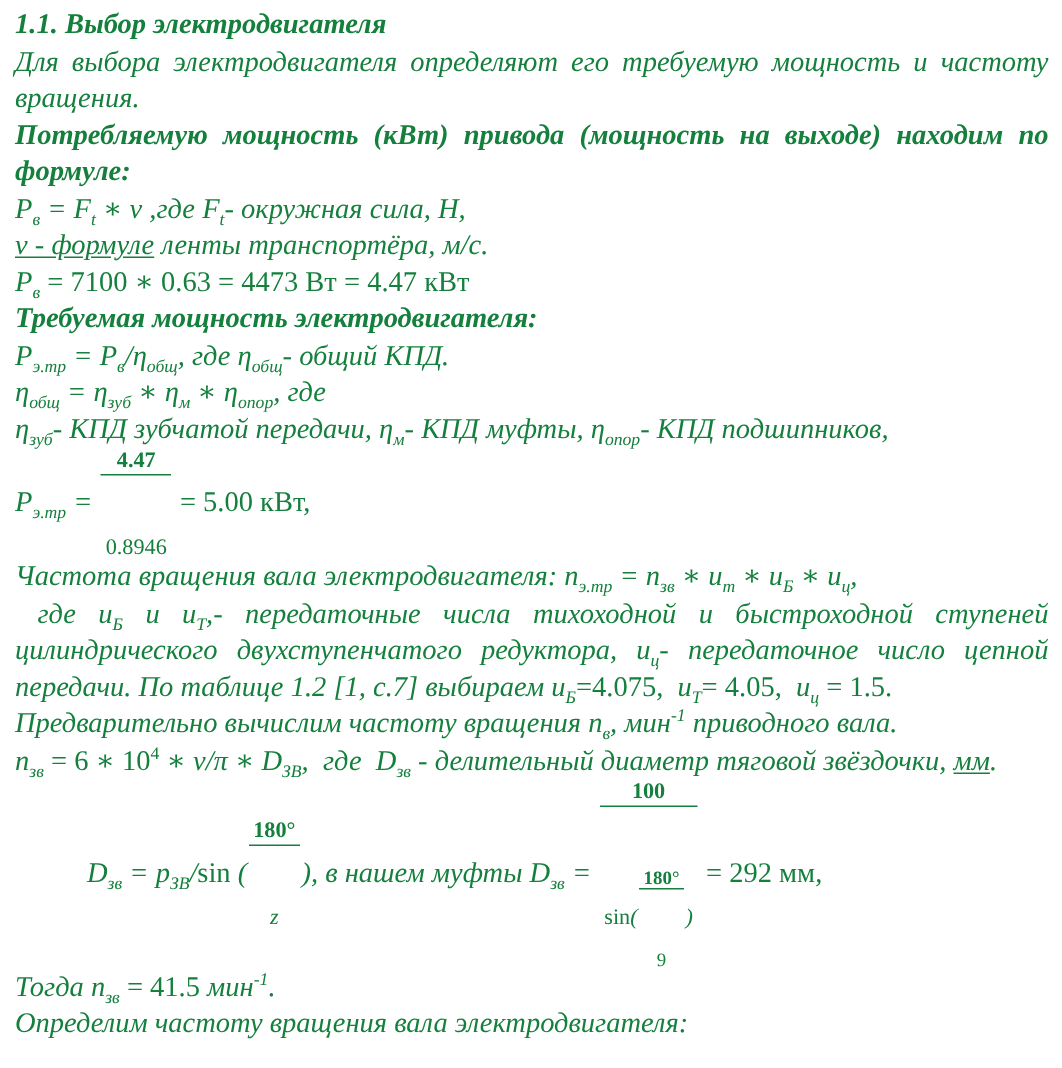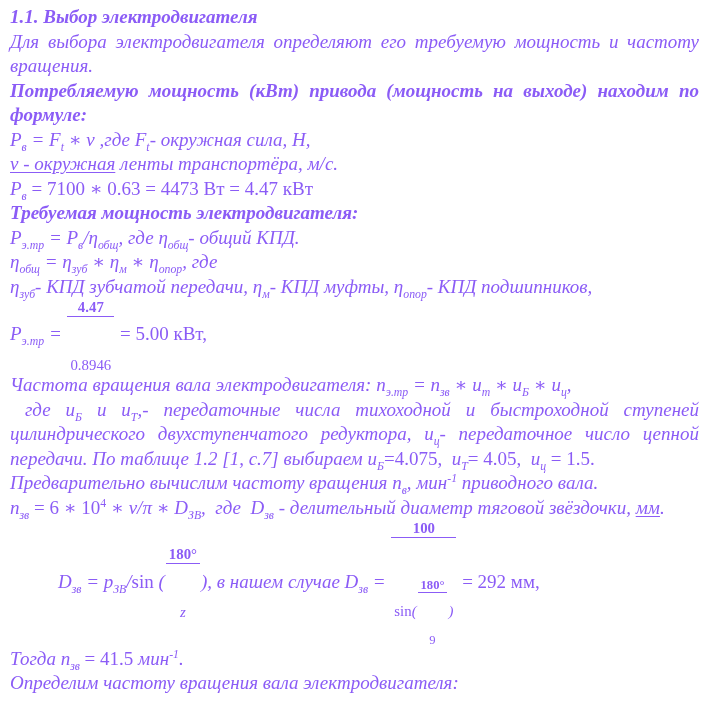--- a/index.html
+++ b/index.html
@@ -36,43 +36,43 @@
     line-height: 1.12;
     padding: 0 1px;
   }
   .fnum { display: block; border-bottom: 1.2px solid currentColor; padding: 0 3px; font-weight: bold; }
   .fden { display: block; padding: 0 3px; margin-top: 40px; }
   .frac .frac { font-size: 0.85em; }
 </style>
 </head>
 <body>
 
-<div class="doc" id="doc" style="background: rgb(255, 255, 255); color: #8b5cf6;">
+<div class="doc" id="doc" style="background: rgb(255, 255, 255); color: #15803d;">
     <p class="para bold"><span>1.1. Выбор электродвигателя</span></p>
     <p class="para text"><span>Для выбора электродвигателя определяют его требуемую мощность и частоту вращения.</span></p>
     <p class="para bold"><span>Потребляемую мощность (кВт) привода (мощность на выходе) находим по формуле:</span></p>
     <p class="para math"><span>P</span><sub>в</sub><span> = </span><span>F</span><sub>t</sub><span> ∗ </span><span>v</span><span> ,где </span><span>F</span><sub>t</sub><span>- окружная сила, Н,</span></p>
-    <p class="para text"><span class="u">v - окружная</span><span> ленты транспортёра, м/с.</span></p>
+    <p class="para text"><span class="u">v - формуле</span><span> ленты транспортёра, м/с.</span></p>
     <p class="para math"><span>P</span><sub>в</sub><span class="r"> = 7100 ∗ 0.63 = 4473 Вт = 4.47 кВт</span></p>
     <p class="para bold"><span>Требуемая мощность электродвигателя:</span></p>
     <p class="para math"><span>P</span><sub>э.тр</sub><span> = </span><span>P</span><sub>в</sub><span>/</span><span>η</span><sub>общ</sub><span>, где </span><span>η</span><sub>общ</sub><span>- общий КПД.</span></p>
     <p class="para math"><span>η</span><sub>общ</sub><span> = </span><span>η</span><sub>зуб</sub><span> ∗ </span><span>η</span><sub>м</sub><span> ∗ </span><span>η</span><sub>опор</sub><span>, где</span></p>
     <p class="para text"><span>η</span><sub>зуб</sub><span>- КПД зубчатой передачи, </span><span>η</span><sub>м</sub><span>- КПД муфты, </span><span>η</span><sub>опор</sub><span>- КПД подшипников,</span></p>
     <p class="para math"><span>P</span><sub>э.тр</sub><span> = </span><span class="frac">
         <span class="fnum"><span class="r">4.47</span></span>
         <span class="fden"><span class="r">0.8946</span></span>
       </span><span class="r"> = 5.00 кВт,</span></p>
     <p class="para math"><span>Частота вращения вала электродвигателя: </span><span>n</span><sub>э.тр</sub><span> = </span><span>n</span><sub>зв</sub><span> ∗ </span><span>u</span><sub>т</sub><span> ∗ </span><span>u</span><sub>Б</sub><span> ∗ </span><span>u</span><sub>ц</sub><span>,</span></p>
     <p class="para text"><span>&nbsp;где </span><span>u</span><sub>Б</sub><span> и </span><span>u</span><sub>Т</sub><span>,- передаточные числа тихоходной и быстроходной ступеней цилиндрического двухступенчатого редуктора, </span><span>u</span><sub>ц</sub><span>- передаточное число цепной передачи. По таблице 1.2 [1, с.7] выбираем </span><span>u</span><sub>Б</sub><span class="r">=4.075,&nbsp; </span><span>u</span><sub>Т</sub><span class="r">= 4.05,&nbsp; </span><span>u</span><sub>ц</sub><span class="r"> = 1.5.</span></p>
     <p class="para text"><span>Предварительно вычислим частоту вращения </span><span>n</span><sub>в</sub><span>, мин</span><sup>-1</sup><span> приводного вала.</span></p>
     <p class="para math"><span>n</span><sub>зв</sub><span class="r"> = 6 ∗ 10</span><sup class="r">4</sup><span class="r"> ∗ </span><span>v</span><span>/</span><span>π</span><span class="r"> ∗ </span><span>D</span><sub>ЗВ</sub><span>,&nbsp; где&nbsp; </span><span>D</span><sub>зв</sub><span> - делительный диаметр тяговой звёздочки, </span><span class="u">мм</span><span>.</span></p>
     <p class="para math" style="padding-left: 48px;"><span>D</span><sub>зв</sub><span> = </span><span>p</span><sub>ЗВ</sub><span>/</span><span class="r">sin </span><span>(</span><span class="frac">
         <span class="fnum"><span class="r">180°</span></span>
         <span class="fden"><span>z</span></span>
-      </span><span>), в нашем случае </span><span>D</span><sub>зв</sub><span> = </span><span class="frac">
+      </span><span>), в нашем муфты </span><span>D</span><sub>зв</sub><span> = </span><span class="frac">
         <span class="fnum"><span class="r">100</span></span>
         <span class="fden"><span class="r">sin</span><span>(</span><span class="frac">
             <span class="fnum"><span class="r">180°</span></span>
             <span class="fden"><span class="r">9</span></span>
           </span><span>)</span></span>
       </span><span class="r"> = 292 мм,</span></p>
     <p class="para text"><span>Тогда </span><span>n</span><sub>зв</sub><span class="r"> = 41.5 </span><span>мин</span><sup>-1</sup><span>.</span></p>
     <p class="para text"><span>Определим частоту вращения вала электродвигателя:</span></p>
   </div>
 

